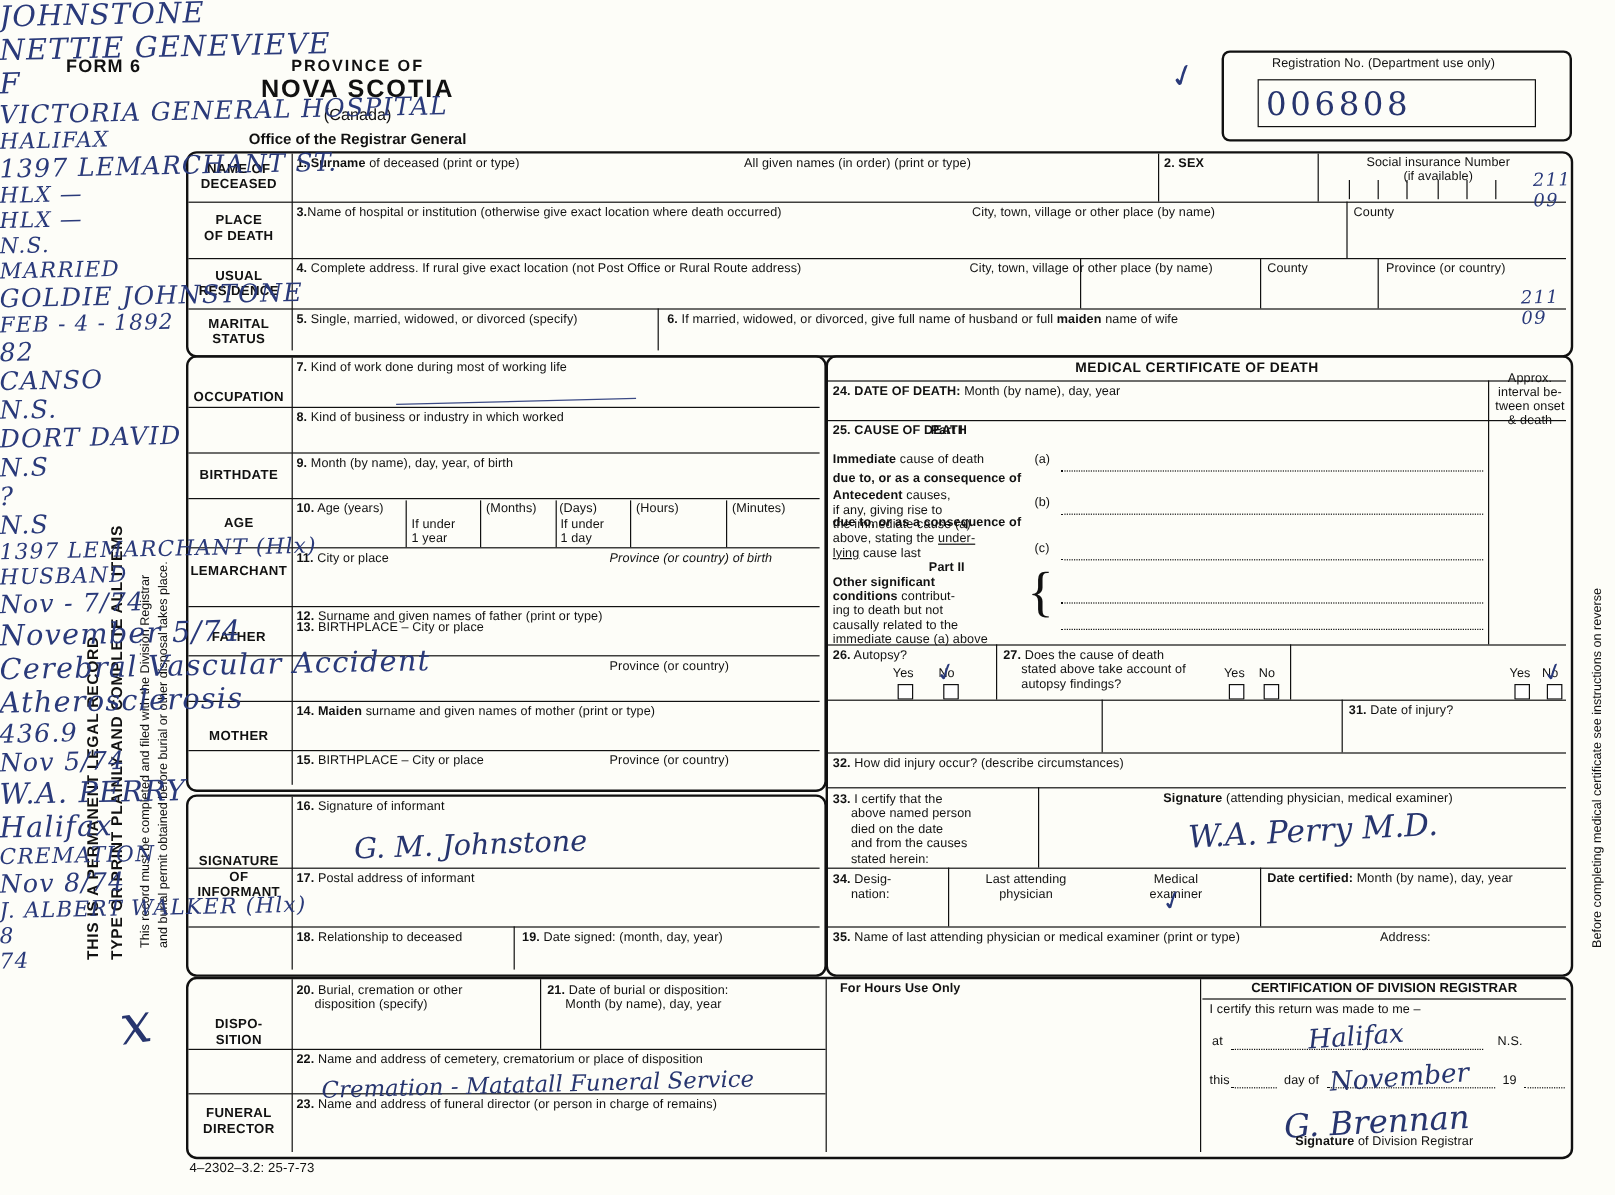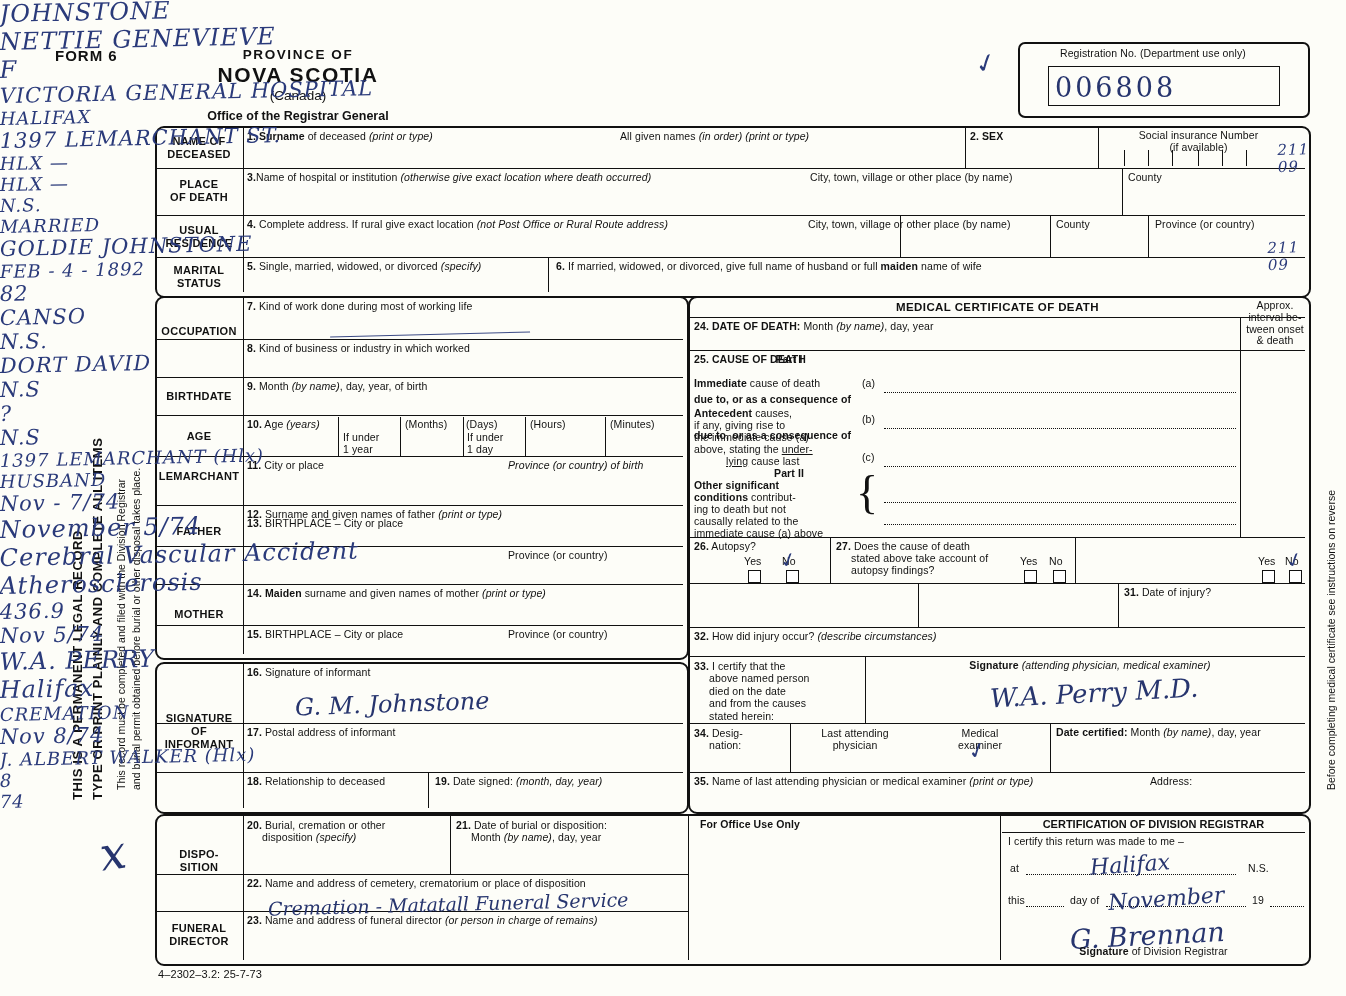--- a/index.html
+++ b/index.html
@@ -10,21 +10,21 @@
     color:#111;
     position:relative;
     overflow:hidden;
   }
   .page{position:absolute;left:0;top:0;width:1346px;height:996px;}
 
   
   .abs{position:absolute;}
   .lbl{font-size:10.5px;line-height:1.12;letter-spacing:0.1px;}
   .bold{font-weight:bold;}
-  .ital{font-style:italic;}
+  .ital{}
   .hand{
     font-family:"DejaVu Serif", serif;
     font-style:italic;
     color:#2a3a7a;
     letter-spacing:1px;
     white-space:nowrap;
     transform:rotate(-1.2deg);
     transform-origin:left bottom;
   }
   .hand.sm{font-size:15px;}
@@ -325,37 +325,37 @@
   <div class="hline" style="left:690px;top:537px;width:615px;"></div>
   <div class="hline" style="left:690px;top:583px;width:615px;"></div>
   <div class="hline" style="left:690px;top:627px;width:615px;"></div>
   <div class="hline" style="left:690px;top:656px;width:615px;"></div>
   <div class="hline" style="left:690px;top:723px;width:615px;"></div>
   <div class="hline" style="left:690px;top:772px;width:615px;"></div>
 
   <div class="abs lbl" style="left:694px;top:321px;">
     <span class="bold">24. DATE OF DEATH:</span> Month <span class="ital">(by name)</span>, day, year
   </div>
-  <div class="abs lbl" style="left:1244px;top:300px;width:62px;text-align:center;white-space:pre;line-height:1.12;">Approx.
+  <div class="abs lbl" style="left:1244px;top:310px;width:62px;text-align:center;white-space:pre;line-height:1.12;">Approx.
 interval be-
 tween onset
 &amp; death</div>
   <div class="hand xl" style="left:940px;top:348px;">November 5/74</div>
 
   <div class="abs lbl bold" style="left:694px;top:354px;">25. CAUSE OF DEATH</div>
   <div class="abs lbl bold" style="left:694px;top:354px;width:190px;text-align:center;">Part I</div>
   <div class="abs lbl" style="left:694px;top:378px;width:130px;">
     <span class="bold">Immediate</span> cause of death
   </div>
   <div class="abs lbl" style="left:862px;top:378px;">(a)</div>
   <div class="dots" style="left:884px;top:392px;width:352px;"></div>
   <div class="abs lbl bold" style="left:694px;top:394px;">due to, or as a consequence of</div>
 
   <div class="abs lbl" style="left:694px;top:408px;width:165px;line-height:1.14;">
-    <span class="bold">Antecedent</span> causes,<br>if any, giving rise to<br>the immediate cause (a)<br>above, stating the <span style="text-decoration:underline;">under-</span><br><span style="text-decoration:underline;margin-left:32px;">lying</span> cause last
+    <span class="bold">Antecedent</span> causes,<br>if any, giving rise to<br>the immediate cause (a)<br>above, stating the <span style="text-decoration:underline;">under-</span><br><span style="text-decoration:underline;">lying</span> cause last
   </div>
   <div class="abs lbl" style="left:862px;top:414px;">(b)</div>
   <div class="dots" style="left:884px;top:428px;width:352px;"></div>
   <div class="abs lbl bold" style="left:694px;top:430px;">due to, or as a consequence of</div>
   <div class="abs lbl" style="left:862px;top:452px;">(c)</div>
   <div class="dots" style="left:884px;top:466px;width:352px;"></div>
 
   <div class="abs lbl bold" style="left:694px;top:468px;width:190px;text-align:center;">Part II</div>
   <div class="abs lbl" style="left:694px;top:480px;width:168px;line-height:1.14;">
     <span class="bold">Other significant<br>conditions</span> contribut-<br>ing to death but not<br>causally related to the<br>immediate cause (a) above
@@ -456,21 +456,21 @@
   <div class="abs lbl" style="left:247px;top:878px;">
     <span class="bold">22.</span> Name and address of cemetery, crematorium or place of disposition
   </div>
   <div class="sig" style="left:268px;top:893px;position:absolute;font-size:19px;transform:rotate(-1.5deg);">Cremation  -  Matatall Funeral Service</div>
 
   <div class="abs lbl" style="left:247px;top:915px;">
     <span class="bold">23.</span> Name and address of funeral director <span class="ital">(or person in charge of remains)</span>
   </div>
   <div class="hand md" style="left:262px;top:950px;">J. ALBERT  WALKER   (Hlx)</div>
 
-  <div class="abs lbl bold" style="left:700px;top:819px;">For Office Use Only</div>
+  <div class="abs lbl bold" style="left:700px;top:819px;">For Hours Use Only</div>
 
   <div class="abs bold" style="left:1002px;top:818px;width:303px;text-align:center;font-size:11px;">CERTIFICATION OF DIVISION REGISTRAR</div>
   <div class="abs lbl" style="left:1008px;top:836px;">I certify this return was made to me –</div>
 
   <div class="abs lbl" style="left:1010px;top:863px;">at</div>
   <div class="dots" style="left:1026px;top:874px;width:210px;"></div>
   <div class="abs lbl" style="left:1248px;top:863px;">N.S.</div>
   <div class="sig" style="left:1090px;top:852px;position:absolute;font-size:22px;transform:rotate(-4deg);">Halifax</div>
 
   <div class="abs lbl" style="left:1008px;top:895px;">this</div>

